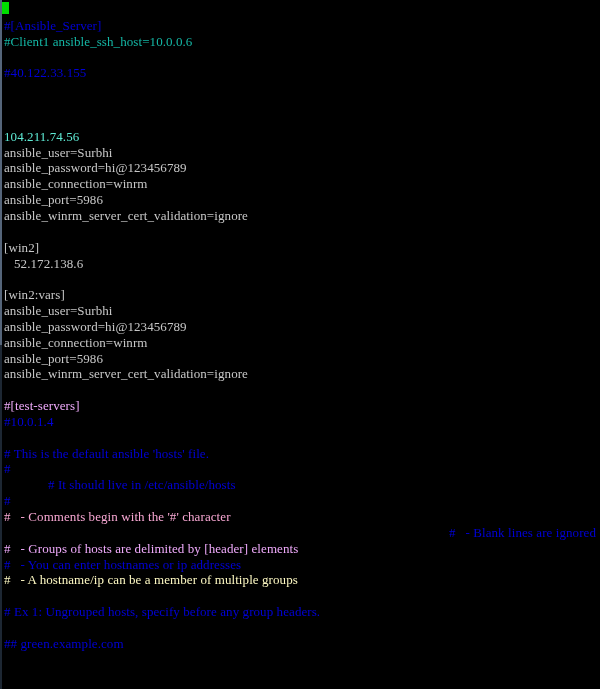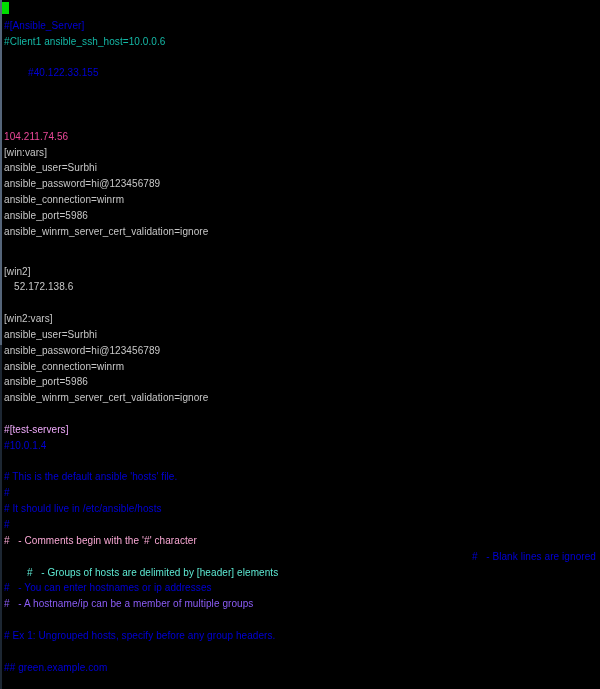--- a/index.html
+++ b/index.html
@@ -40,24 +40,24 @@
   }
   #content {
     position: absolute;
     left: 4px;
     top: 2px;
     width: 592px;
   }
   .line {
     height: 15.85px;
     line-height: 15.85px;
-    font-size: 10px;
+    font-size: 13px;
     letter-spacing: 0.08px;
     white-space: pre;
-    font-family: Liberation Sans, sans-serif;
+    font-family: Liberation Serif, serif;
   }
   .c-comment { color: #0000d8; }
   .c-plain   { color: #c8c8c8; }
   .c-blank   { color: transparent; }
   #cursor {
     position: absolute;
     left: 2px;
     top: 2px;
     width: 7px;
     height: 12px;
@@ -71,54 +71,53 @@
 
   <div id="left-scrollbar" style="background: rgb(29, 39, 51);">
     <div class="thumb" style="background: rgb(85, 101, 122); height: 344.5px;"></div>
   </div>
 
   <div id="content">
       <div class="line c-blank"></div>
       <div class="line c-comment" style="color: rgb(0, 0, 216);">#[Ansible_Server]</div>
       <div class="line c-comment" style="color: #14b8a6;">#Client1 ansible_ssh_host=10.0.0.6</div>
       <div class="line c-blank"></div>
-      <div class="line c-comment" style="color: rgb(0, 0, 216); margin-left: 24px;">#40.122.33.155</div>
+      <div class="line c-comment" style="color: rgb(0, 0, 216);">#40.122.33.155</div>
       <div class="line c-blank"></div>
       <div class="line c-blank"></div>
       <div class="line c-blank"></div>
-      <div class="line c-plain" style="color: #ec4899;">104.211.74.56</div>
-      <div class="line c-plain" style="color: rgb(200, 200, 200);">[win:vars]</div>
+      <div class="line c-plain" style="color: #5eead4;">104.211.74.56</div>
       <div class="line c-plain" style="color: rgb(200, 200, 200);">ansible_user=Surbhi</div>
       <div class="line c-plain" style="color: rgb(200, 200, 200);">ansible_password=hi@123456789</div>
       <div class="line c-plain" style="color: rgb(200, 200, 200);">ansible_connection=winrm</div>
       <div class="line c-plain" style="color: rgb(200, 200, 200);">ansible_port=5986</div>
       <div class="line c-plain" style="color: rgb(200, 200, 200);">ansible_winrm_server_cert_validation=ignore</div>
       <div class="line c-blank"></div>
-      <div class="line c-plain" style="color: rgb(200, 200, 200); margin-top: 8px;">[win2]</div>
+      <div class="line c-plain" style="color: rgb(200, 200, 200);">[win2]</div>
       <div class="line c-plain" style="color: rgb(200, 200, 200); margin-left: 10px;">52.172.138.6</div>
       <div class="line c-blank"></div>
       <div class="line c-plain" style="color: rgb(200, 200, 200);">[win2:vars]</div>
       <div class="line c-plain" style="color: rgb(200, 200, 200);">ansible_user=Surbhi</div>
       <div class="line c-plain" style="color: rgb(200, 200, 200);">ansible_password=hi@123456789</div>
       <div class="line c-plain" style="color: rgb(200, 200, 200);">ansible_connection=winrm</div>
       <div class="line c-plain" style="color: rgb(200, 200, 200);">ansible_port=5986</div>
       <div class="line c-plain" style="color: rgb(200, 200, 200);">ansible_winrm_server_cert_validation=ignore</div>
       <div class="line c-blank"></div>
       <div class="line c-comment" style="color: #f0abfc;">#[test-servers]</div>
       <div class="line c-comment" style="color: rgb(0, 0, 216);">#10.0.1.4</div>
       <div class="line c-blank"></div>
       <div class="line c-comment" style="color: rgb(0, 0, 216);"># This is the default ansible 'hosts' file.</div>
       <div class="line c-comment" style="color: rgb(0, 0, 216);">#</div>
-      <div class="line c-comment" style="color: rgb(0, 0, 216);"># It should live in /etc/ansible/hosts</div>
+      <div class="line c-comment" style="color: rgb(0, 0, 216); margin-left: 44px;"># It should live in /etc/ansible/hosts</div>
       <div class="line c-comment" style="color: rgb(0, 0, 216);">#</div>
       <div class="line c-comment" style="color: #f9a8d4;">#   - Comments begin with the '#' character</div>
       <div class="line c-comment" style="color: rgb(0, 0, 216); text-align: right;">#   - Blank lines are ignored</div>
-      <div class="line c-comment" style="color: #5eead4; margin-left: 23px;">#   - Groups of hosts are delimited by [header] elements</div>
+      <div class="line c-comment" style="color: #f0abfc;">#   - Groups of hosts are delimited by [header] elements</div>
       <div class="line c-comment" style="color: rgb(0, 0, 216);">#   - You can enter hostnames or ip addresses</div>
-      <div class="line c-comment" style="color: #8b5cf6;">#   - A hostname/ip can be a member of multiple groups</div>
+      <div class="line c-comment" style="color: #fef9c3;">#   - A hostname/ip can be a member of multiple groups</div>
       <div class="line c-blank"></div>
       <div class="line c-comment" style="color: rgb(0, 0, 216);"># Ex 1: Ungrouped hosts, specify before any group headers.</div>
       <div class="line c-blank"></div>
       <div class="line c-comment" style="color: rgb(0, 0, 216);">## green.example.com</div>
     </div>
 
   <div id="cursor" style="background: rgb(0, 221, 0);"></div>
 
 </div>
 

